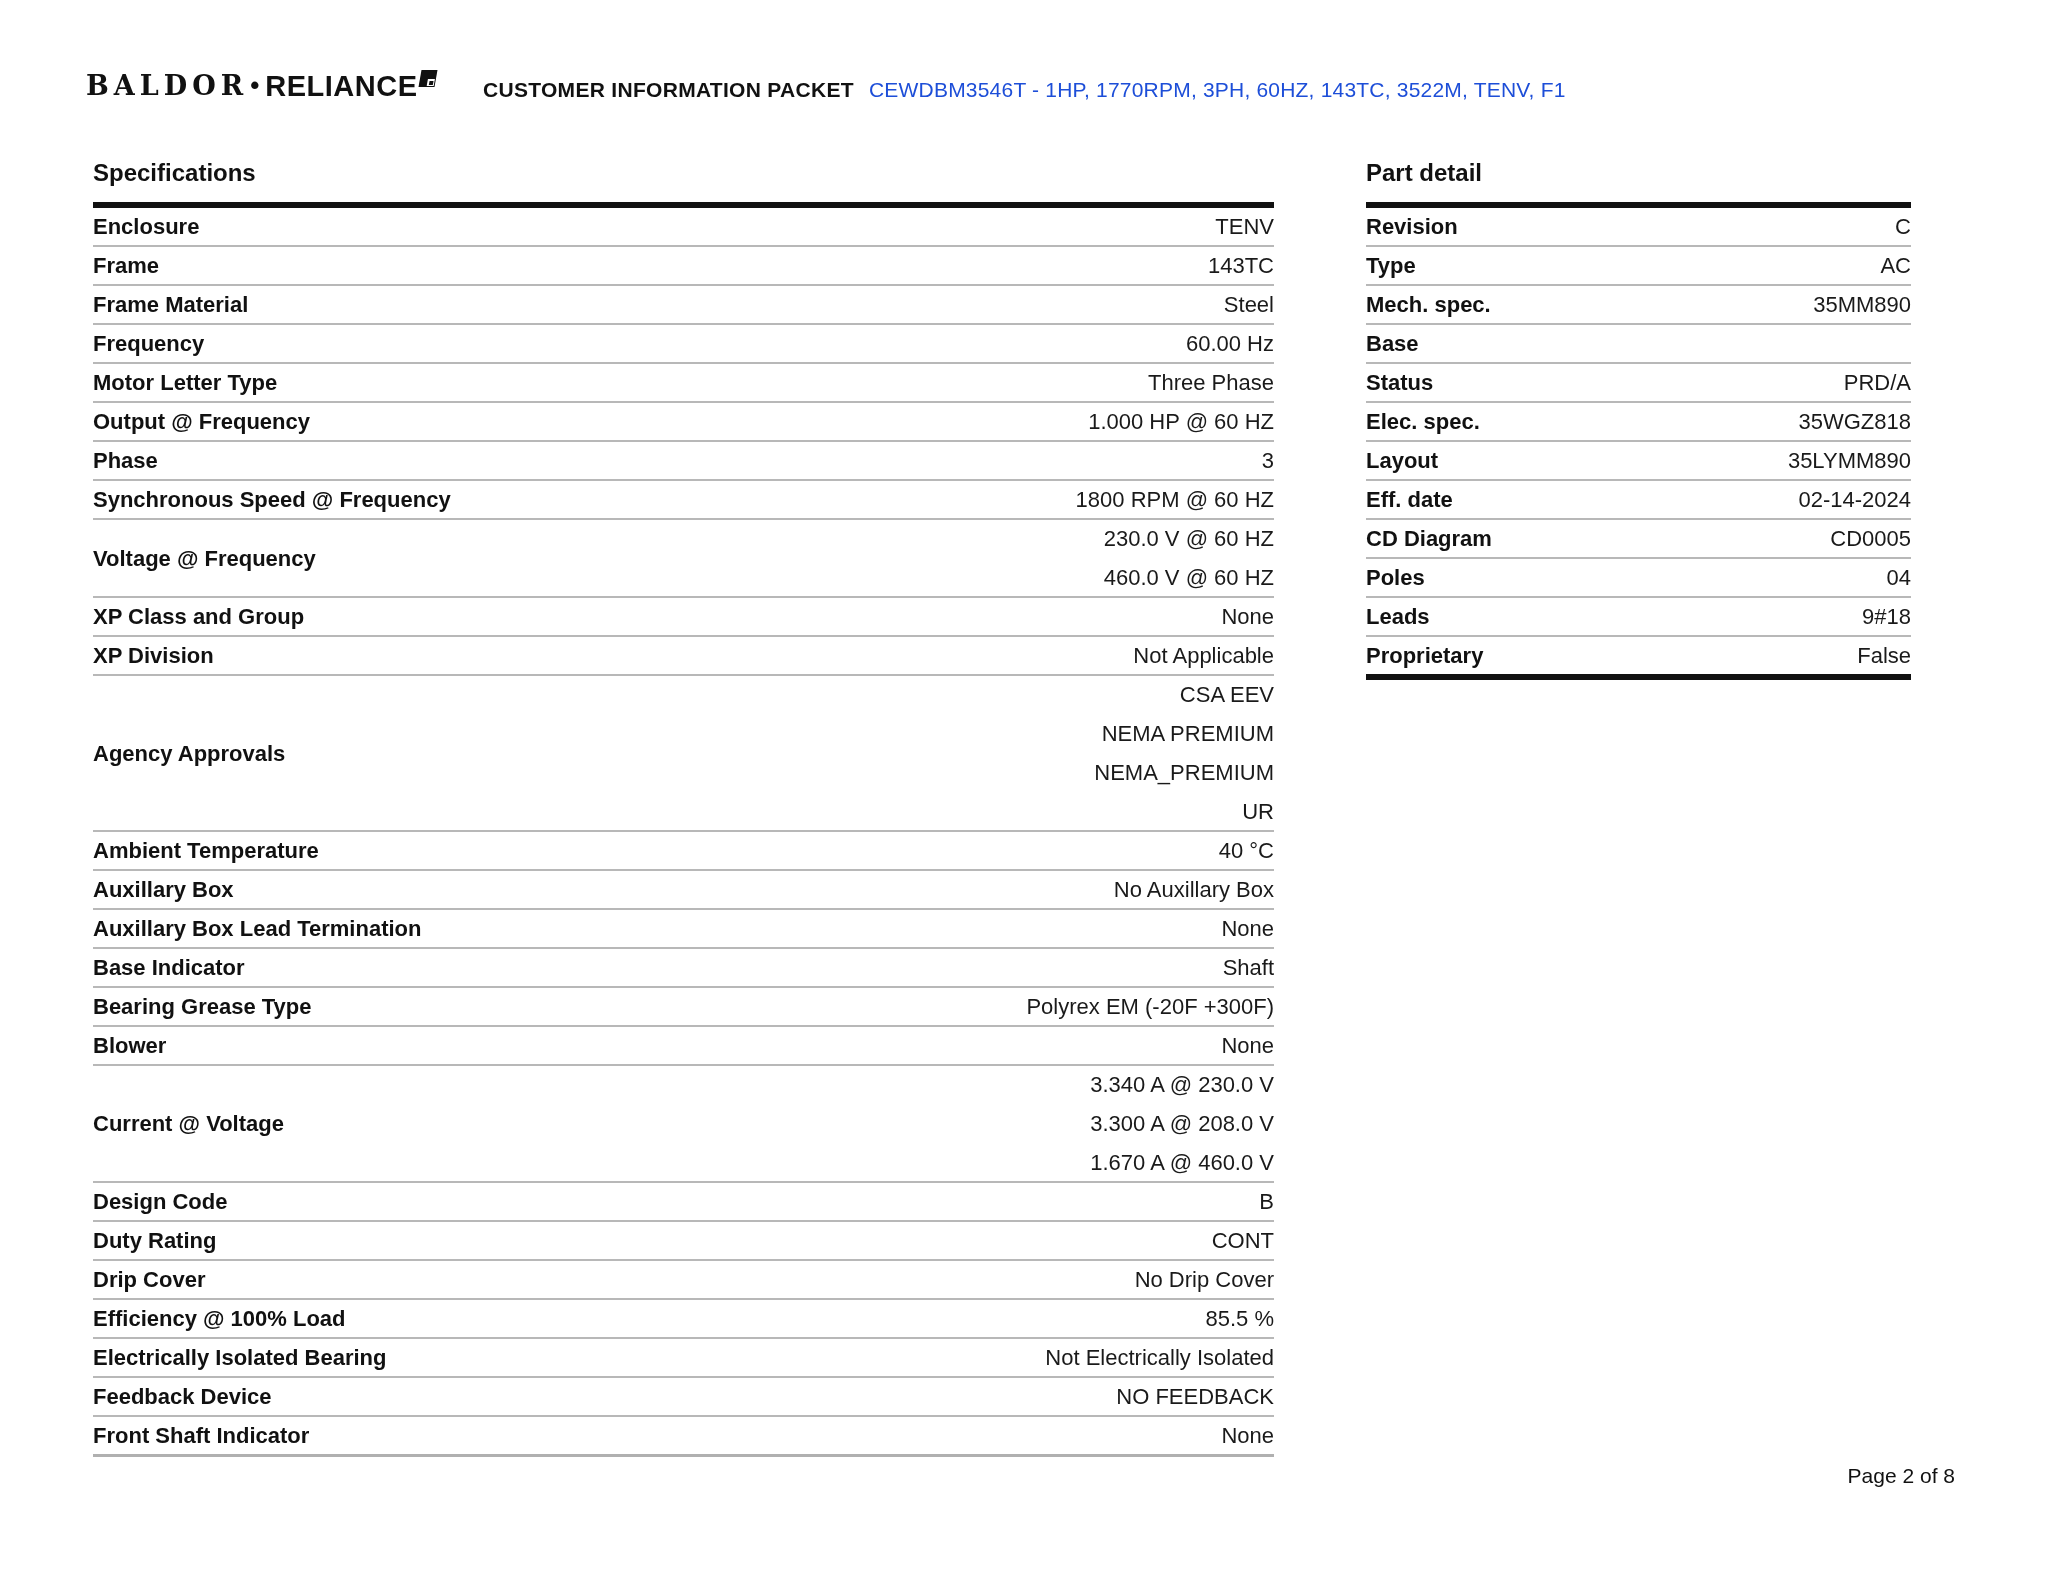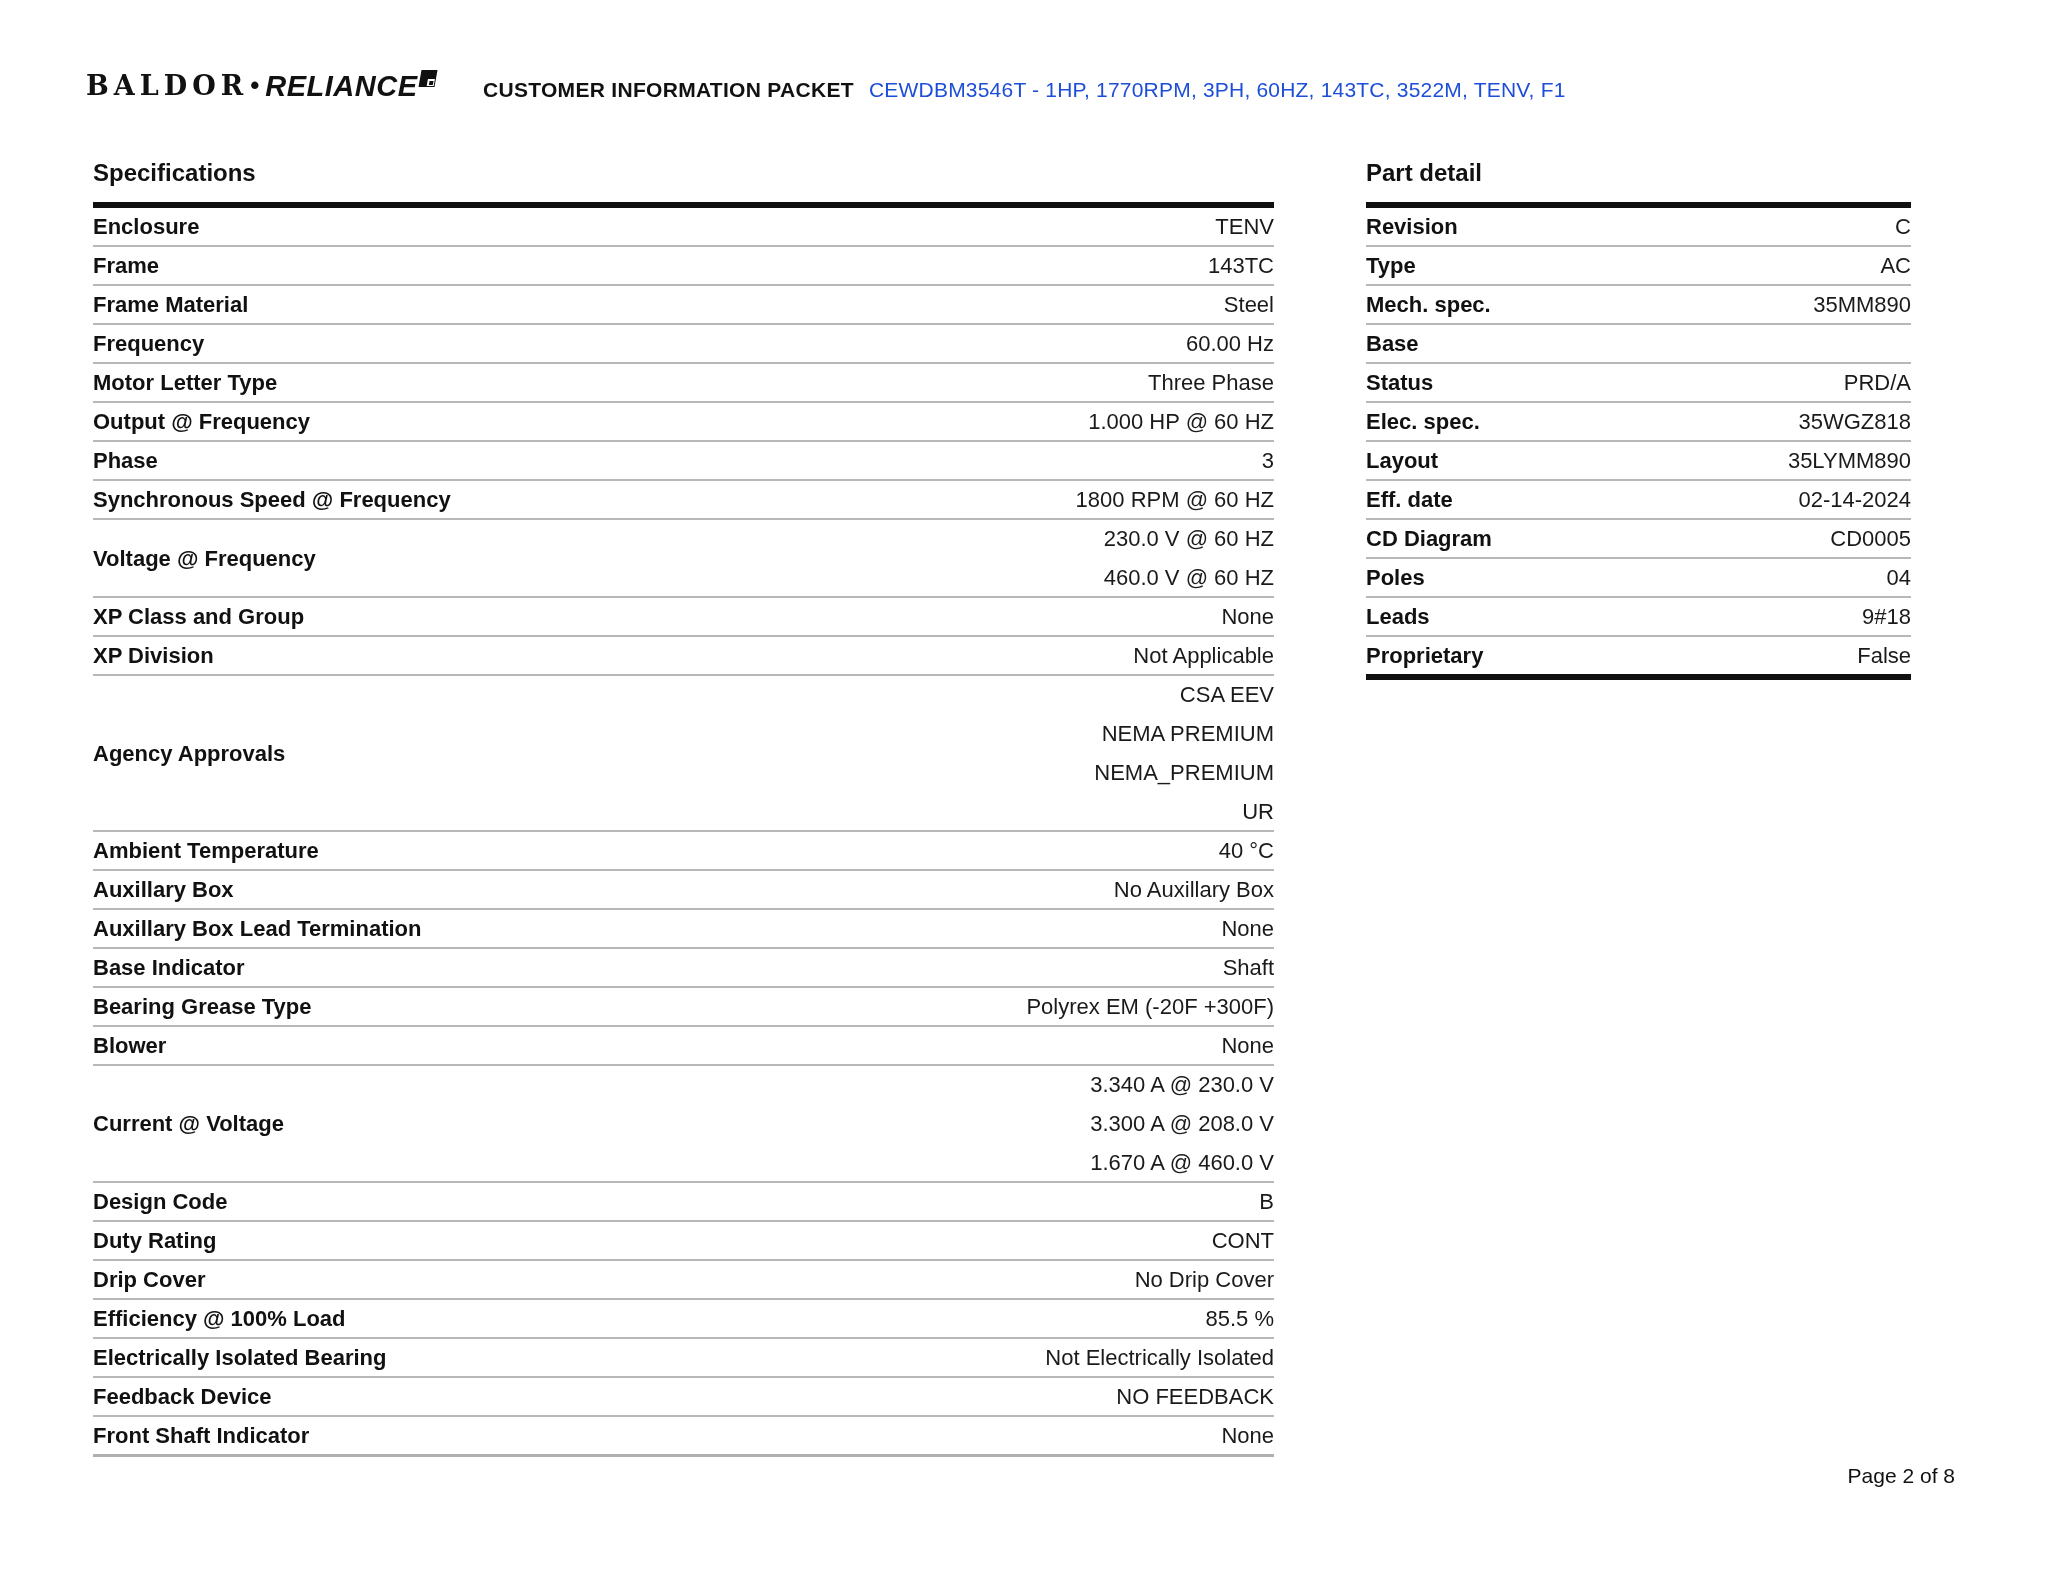--- a/index.html
+++ b/index.html
@@ -35,21 +35,20 @@
   }
   .brand-dot {
     font-size: 26px;
     font-weight: bold;
     margin: 0 6px 0 2px;
     color: #111;
   }
   .brand-reliance {
     font-family: "Liberation Sans", sans-serif;
     font-weight: bold;
-    font-style: italic;
     font-size: 29px;
     letter-spacing: 0.5px;
     color: #111;
   }
   .brand-mark {
     position: relative;
     width: 16px;
     height: 17px;
     background: #111;
     margin-left: 3px;

